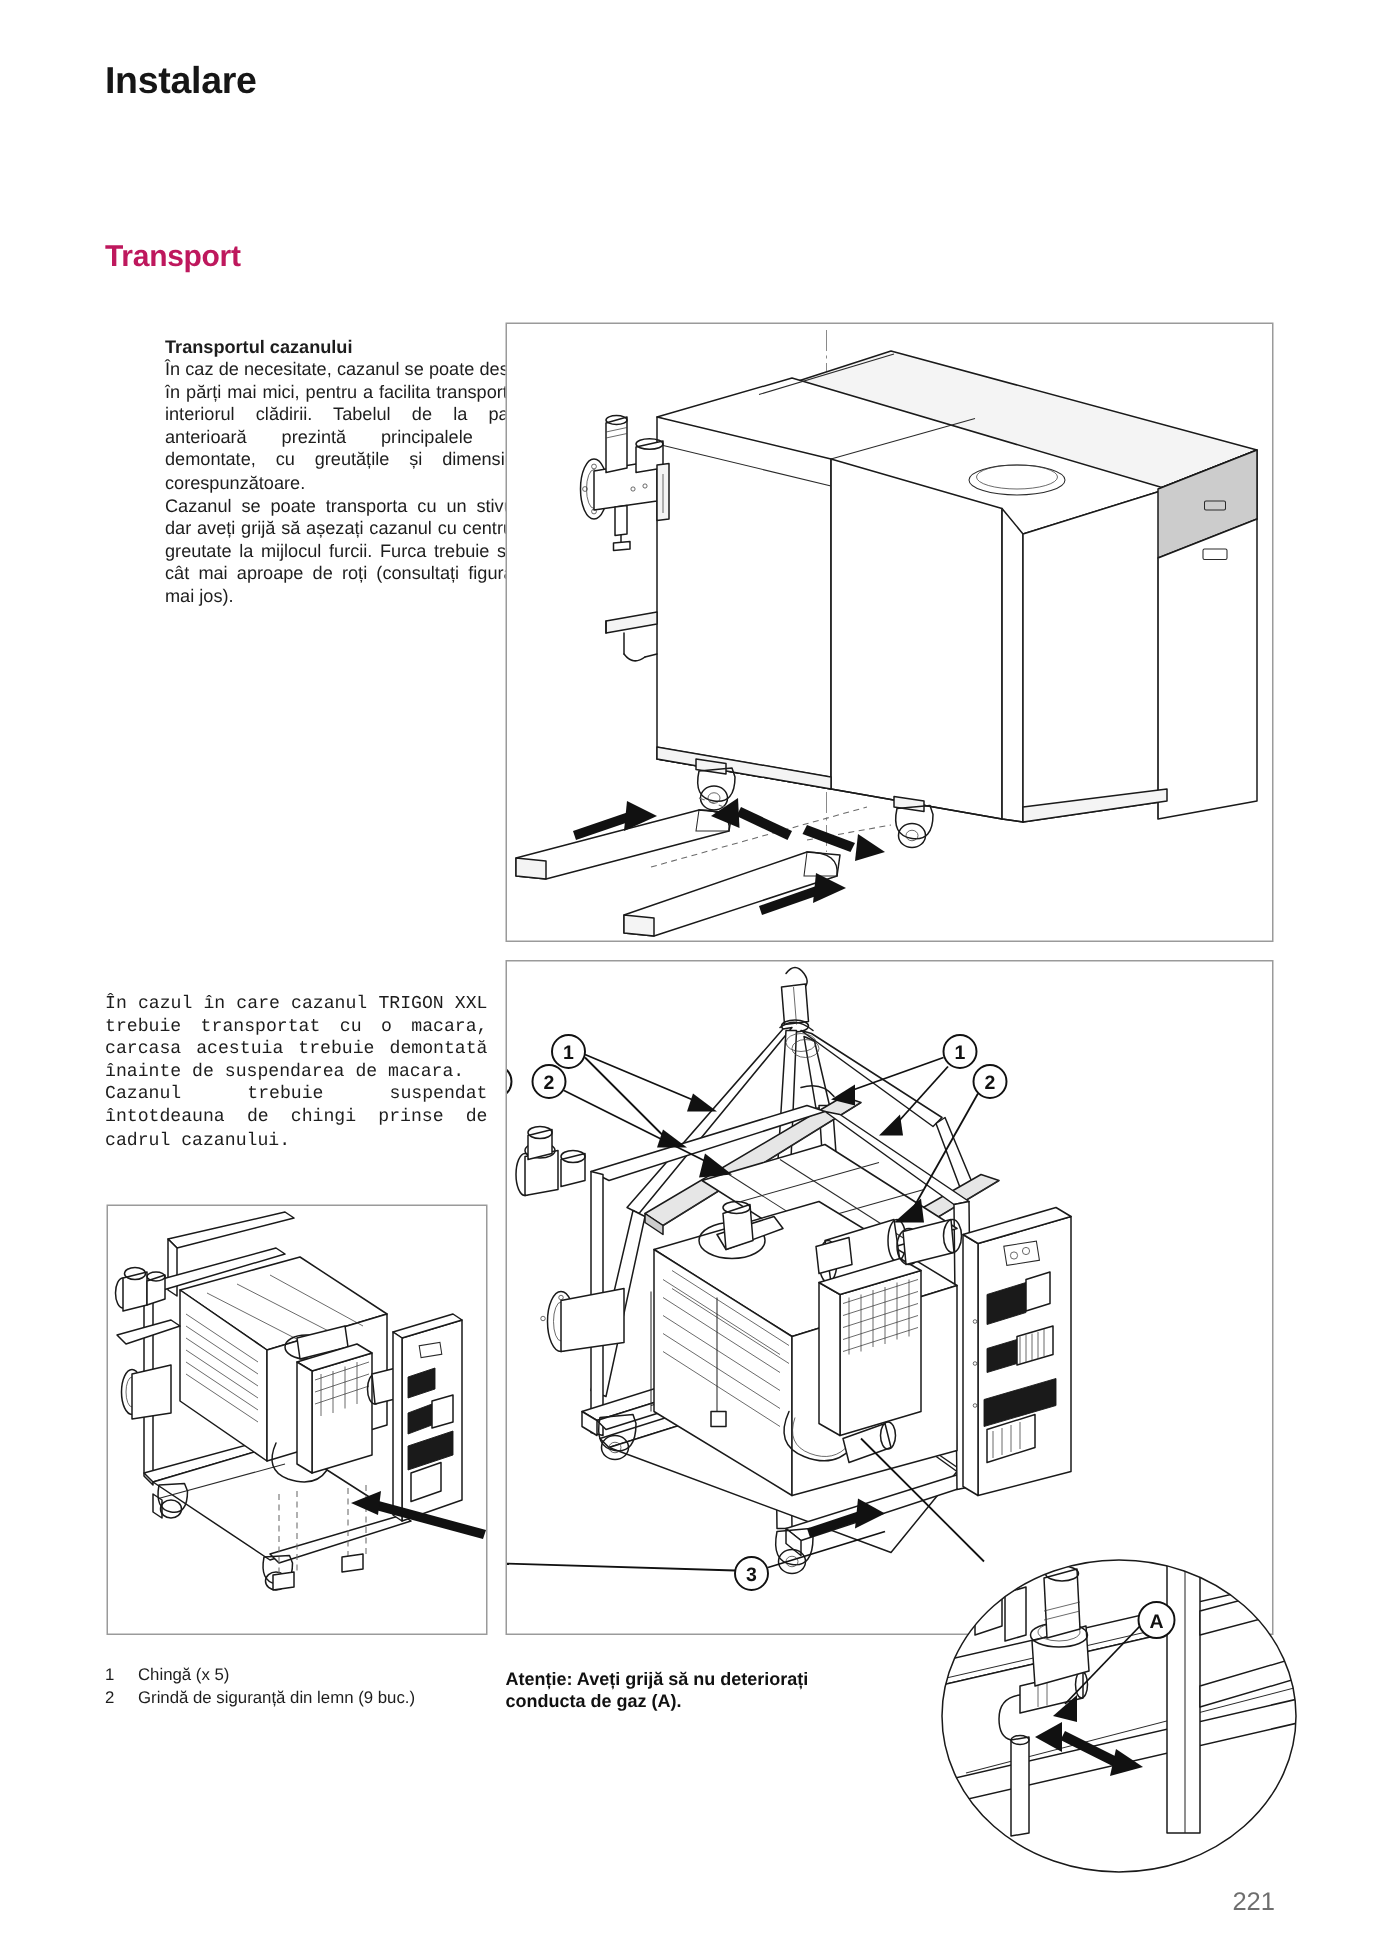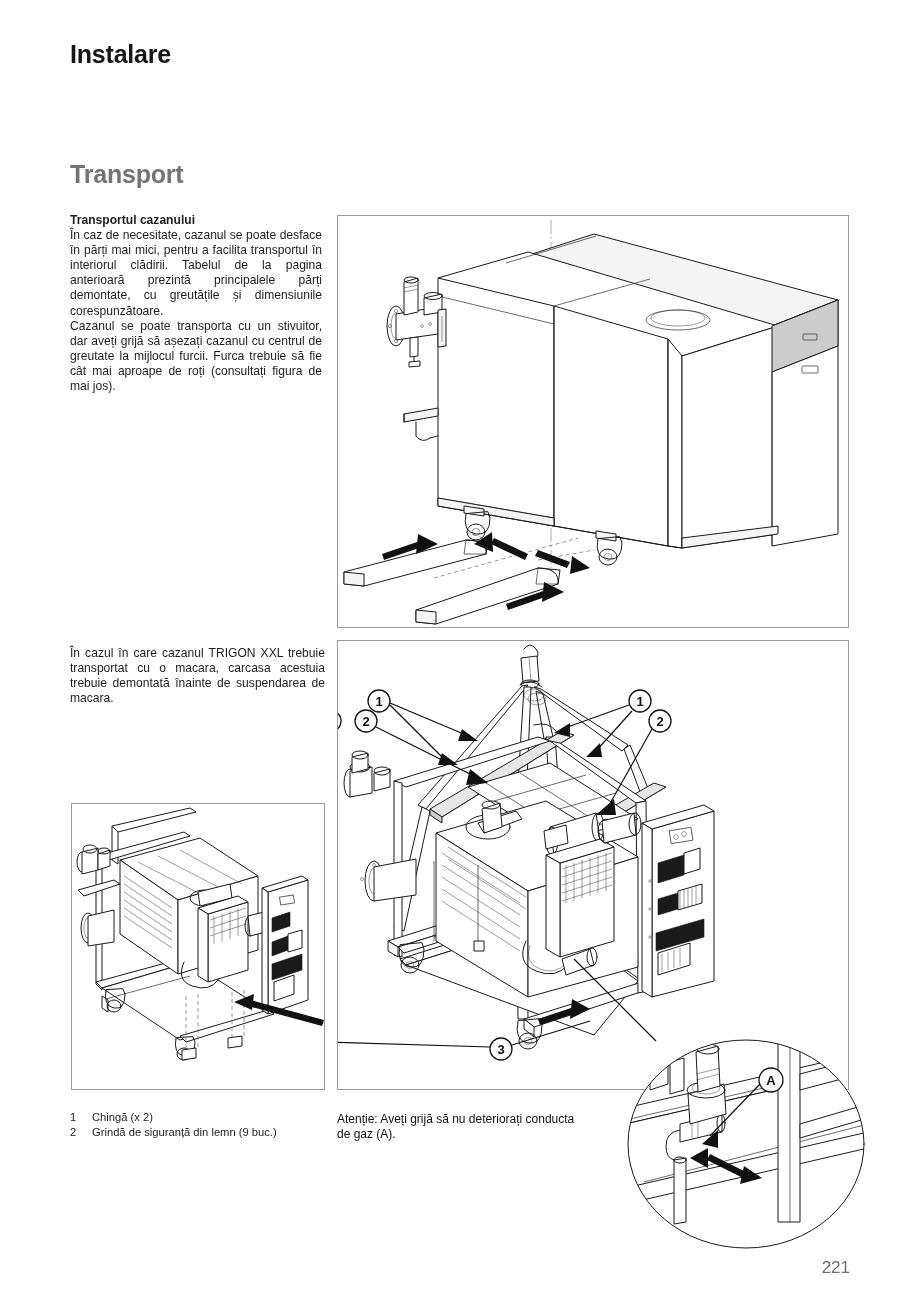--- a/index.html
+++ b/index.html
@@ -10,45 +10,45 @@
   }
   .page{position:absolute;inset:0;}
 
   
   .chapter-title{
     position:absolute;left:70px;top:40px;
     font-size:25px;font-weight:bold;letter-spacing:-0.2px;color:#161616;
   }
   .section-title{
     position:absolute;left:70px;top:160px;
-    font-size:25px;font-weight:bold;letter-spacing:-0.2px;color:#737373;
+    font-size:20px;font-weight:bold;letter-spacing:-0.2px;color:#be185d;
   }
 
   
   .body-col{
     position:absolute;left:70px;width:252px;
     font-size:12.1px;line-height:15.1px;text-align:justify;
     color:#1d1d1d;
   }
-  #intro-col{top:213px;}
-  #crane-col{top:646px;width:255px;}
+  #intro-col{top:224px;margin-left:40px;}
+  #crane-col{top:662px;width:255px;font-family:Liberation Mono, monospace;}
   .sub-head{font-weight:bold;display:block;margin-bottom:0px;}
   .para{margin:0;text-align:justify;}
   .para + .para{margin-top:0px;}
 
   
   .legend{
     position:absolute;left:70px;top:1110px;
     font-size:11.2px;line-height:14.6px;color:#1d1d1d;
   }
   .legend-row{display:flex;}
   .legend-num{width:22px;flex:none;}
   .warn{
     position:absolute;left:337px;top:1112px;width:250px;
-    font-size:12px;line-height:15px;font-weight:normal;color:#111;
+    font-size:12px;line-height:15px;font-weight:bold;color:#111;
   }
 
   .page-number{
     position:absolute;right:70px;top:1258px;
     font-size:17px;color:#6e6e6e;
   }
 
   
   .fig-frame{position:absolute;border:1px solid #9a9a9a;background:#fff;}
   #fig-forklift{left:337px;top:215px;width:510px;height:411px;}
@@ -81,20 +81,21 @@
   <div class="section-title">Transport</div>
 
   <div class="body-col" id="intro-col">
     <span class="sub-head">Transportul cazanului</span>
     <p class="para">În caz de necesitate, cazanul se poate desface în părți mai mici, pentru a facilita transportul în interiorul clădirii. Tabelul de la pagina anterioară prezintă principalele părți demontate, cu greutățile și dimensiunile corespunzătoare.</p>
     <p class="para">Cazanul se poate transporta cu un stivuitor, dar aveți grijă să așezați cazanul cu centrul de greutate la mijlocul furcii. Furca trebuie să fie cât mai aproape de roți (consultați figura de mai jos).</p>
   </div>
 
   <div class="body-col" id="crane-col">
     <p class="para">În cazul în care cazanul TRIGON XXL trebuie transportat cu o macara, carcasa acestuia trebuie demontată înainte de suspendarea de macara.</p>
+    <p class="para">Cazanul trebuie suspendat întotdeauna de chingi prinse de cadrul cazanului.</p>
   </div>
 
   <div class="fig-frame" id="fig-forklift">
     <svg class="fig-svg" viewBox="0 0 510 411" preserveAspectRatio="none">
 
       <line class="ln-center" x1="213" y1="4" x2="213" y2="352"></line>
 
       <polygon class="face-l" points="188,40 256,18 500,84 434,110"></polygon>
       <polygon class="face-m" points="434,110 500,84 500,130 434,156"></polygon>
 
@@ -601,21 +602,21 @@
     <polygon class="arrow" points="100,98 84,112 100,116"></polygon>
 
     <polygon class="arrow" points="92,122 128,140 125,146 89,128"></polygon>
     <polygon class="arrow" points="90,116 72,126 90,136"></polygon>
     <polygon class="arrow" points="126,134 144,146 122,152"></polygon>
   </svg>
 
   <div class="legend">
     <div class="legend-row">
       <span class="legend-num">1</span>
-      <span>Chingă (x 2)</span>
+      <span>Chingă (x 5)</span>
     </div>
     <div class="legend-row">
       <span class="legend-num">2</span>
       <span>Grindă de siguranță din lemn (9 buc.)</span>
     </div>
   </div>
 
   <div class="warn">Atenție: Aveți grijă să nu deteriorați conducta de gaz (A).</div>
 
   <div class="page-number">221</div>

